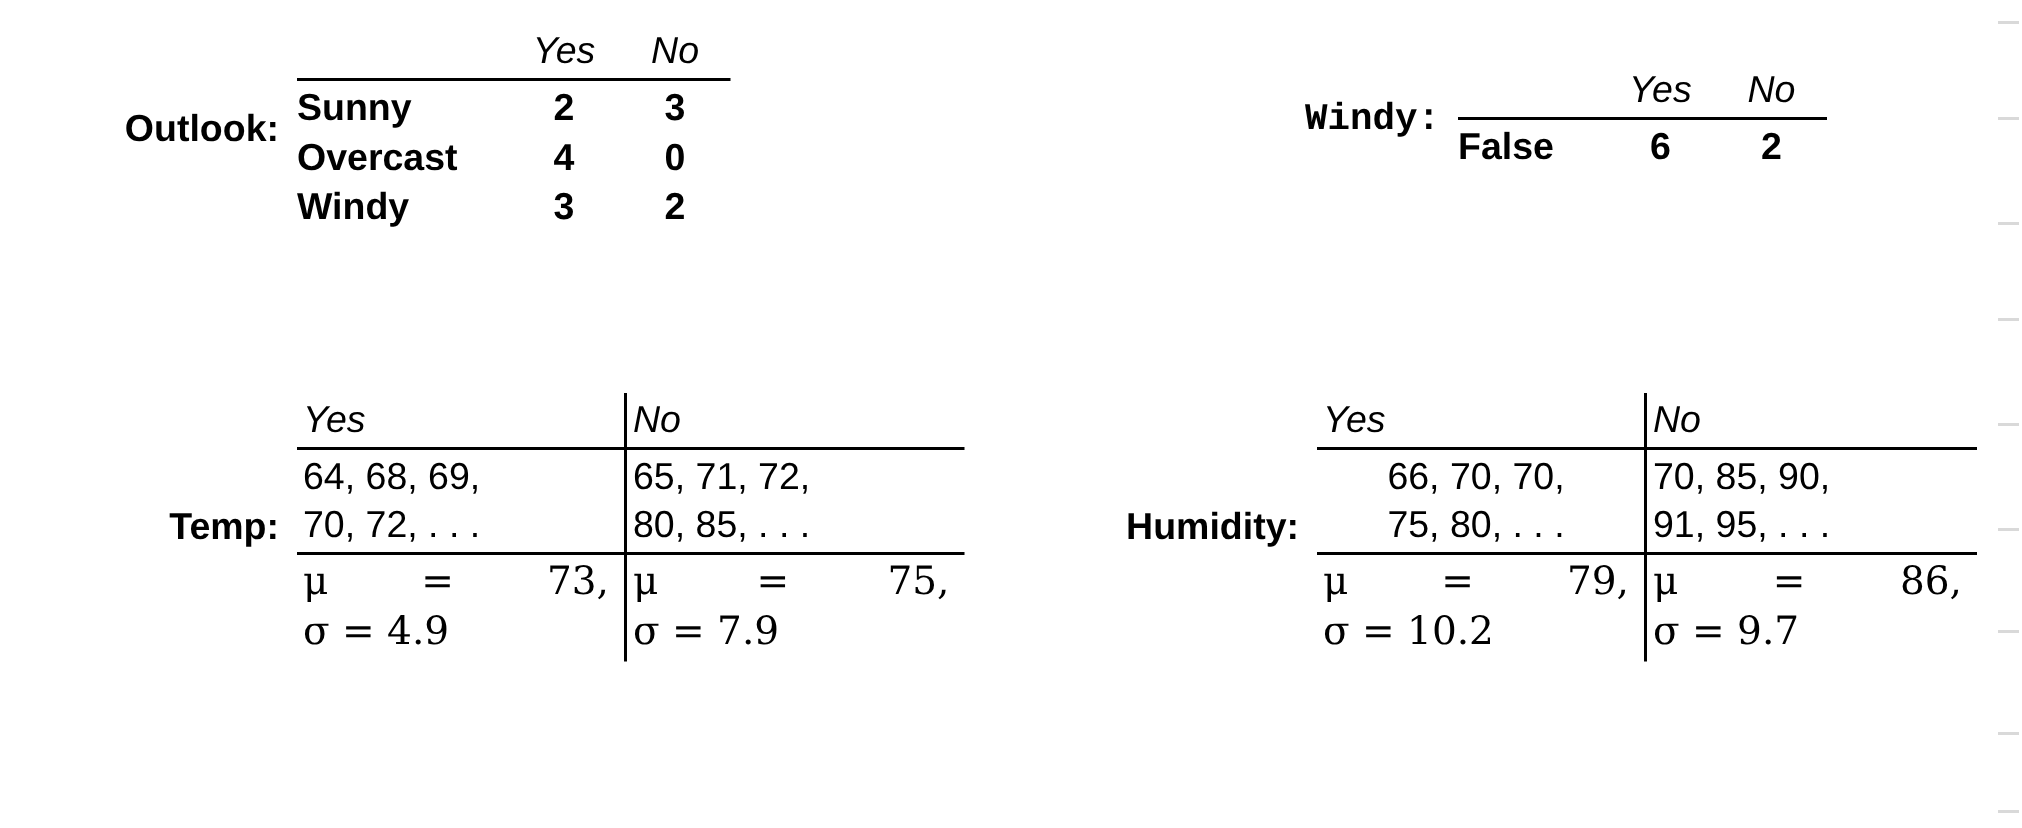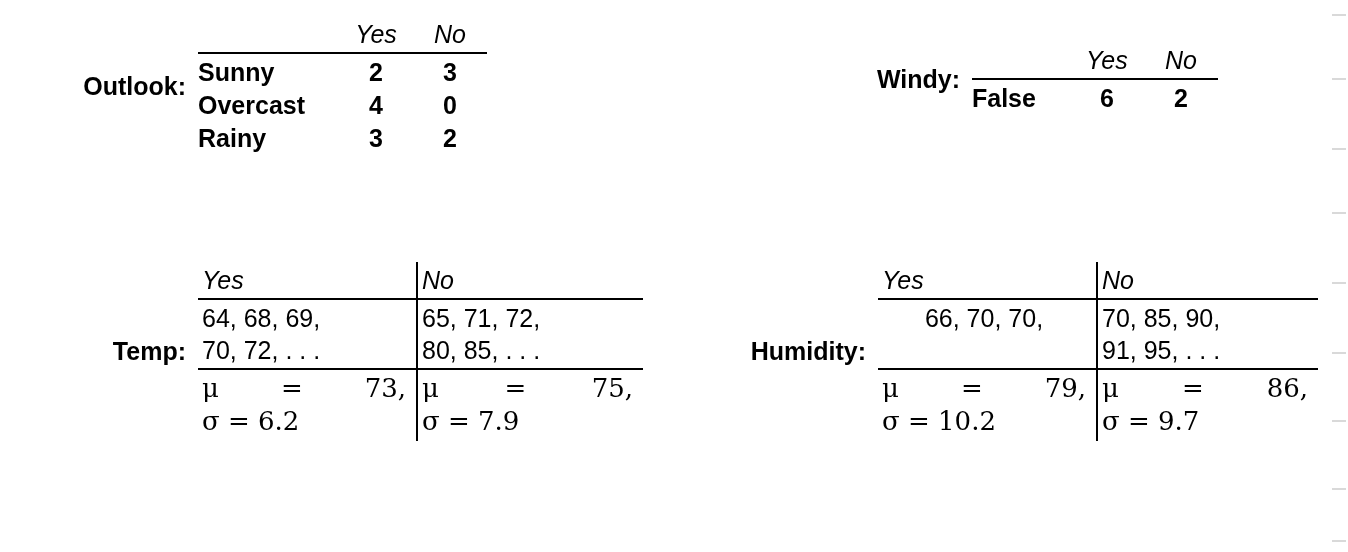--- a/index.html
+++ b/index.html
@@ -159,30 +159,30 @@
           <td class="cat">Sunny</td>
           <td class="num">2</td>
           <td class="num">3</td>
         </tr>
         <tr>
           <td class="cat">Overcast</td>
           <td class="num">4</td>
           <td class="num">0</td>
         </tr>
         <tr>
-          <td class="cat">Rainy</td>
+          <td class="cat">Windy</td>
           <td class="num">3</td>
           <td class="num">2</td>
         </tr>
       </tbody>
     </table>
   </div>
 
   <div class="block" style="left:830px; top:44px;">
-    <div class="block-label" style="width:130px;">Windy:</div>
+    <div class="block-label" style="width:130px;font-family:Liberation Mono, monospace;">Windy:</div>
     <table class="counts">
       <thead>
         <tr>
           <th class="cat"></th>
           <th class="num">Yes</th>
           <th class="num">No</th>
         </tr>
         <tr class="hrule">
           <td colspan="3">
               <div class="rule"></div>
@@ -221,21 +221,21 @@
       </div>
       <div class="hline"></div>
 
       <div class="nt-row">
         <div class="nt-cell stats" style="width:218px;">
           <div class="mu-line">
             <span>μ</span>
             <span>=</span>
             <span>73,</span>
           </div>
-          <div class="sig-line">σ = 6.2</div>
+          <div class="sig-line">σ = 4.9</div>
         </div>
         <div class="nt-cell stats vline" style="width:227px;">
           <div class="mu-line">
             <span>μ</span>
             <span>=</span>
             <span>75,</span>
           </div>
           <div class="sig-line">σ = 7.9</div>
         </div>
       </div>
@@ -246,20 +246,21 @@
     <div class="block-label" style="width:190px;">Humidity:</div>
     <div class="numtable" style="width:440px;">
       <div class="nt-row nt-head">
         <div class="nt-cell" style="width:218px;">Yes</div>
         <div class="nt-cell vline" style="width:222px;">No</div>
       </div>
       <div class="hline"></div>
       <div class="nt-row">
         <div class="nt-cell" style="width:218px;text-align:center;">
           <div class="nowrap">66, 70, 70,</div>
+          <div class="nowrap">75, 80, . . .</div>
         </div>
         <div class="nt-cell vline" style="width:222px;">
           <div class="nowrap">70, 85, 90,</div>
           <div class="nowrap">91, 95, . . .</div>
         </div>
       </div>
       <div class="hline"></div>
       <div class="nt-row">
         <div class="nt-cell stats" style="width:218px;">
           <div class="mu-line">

